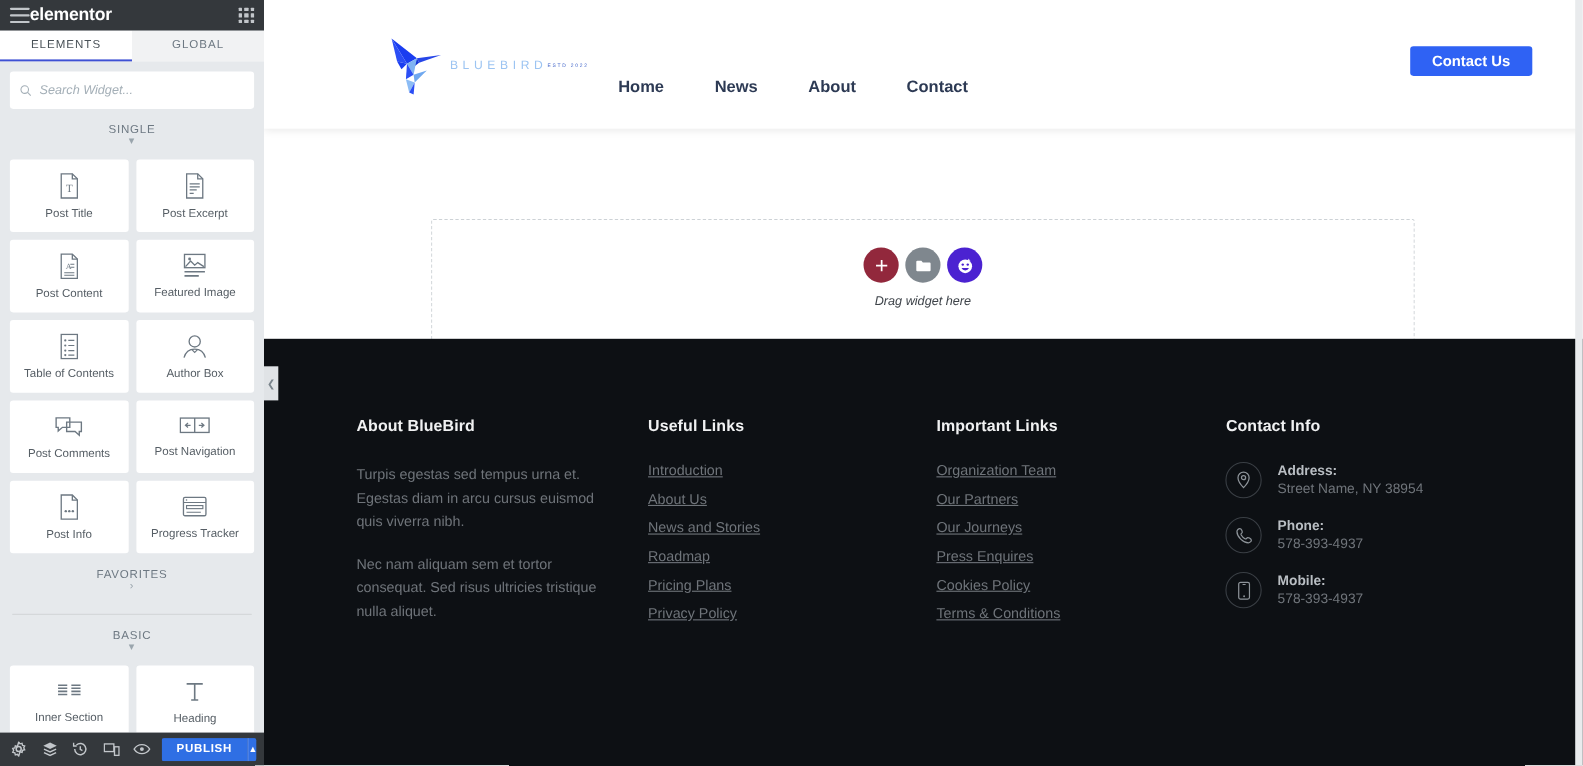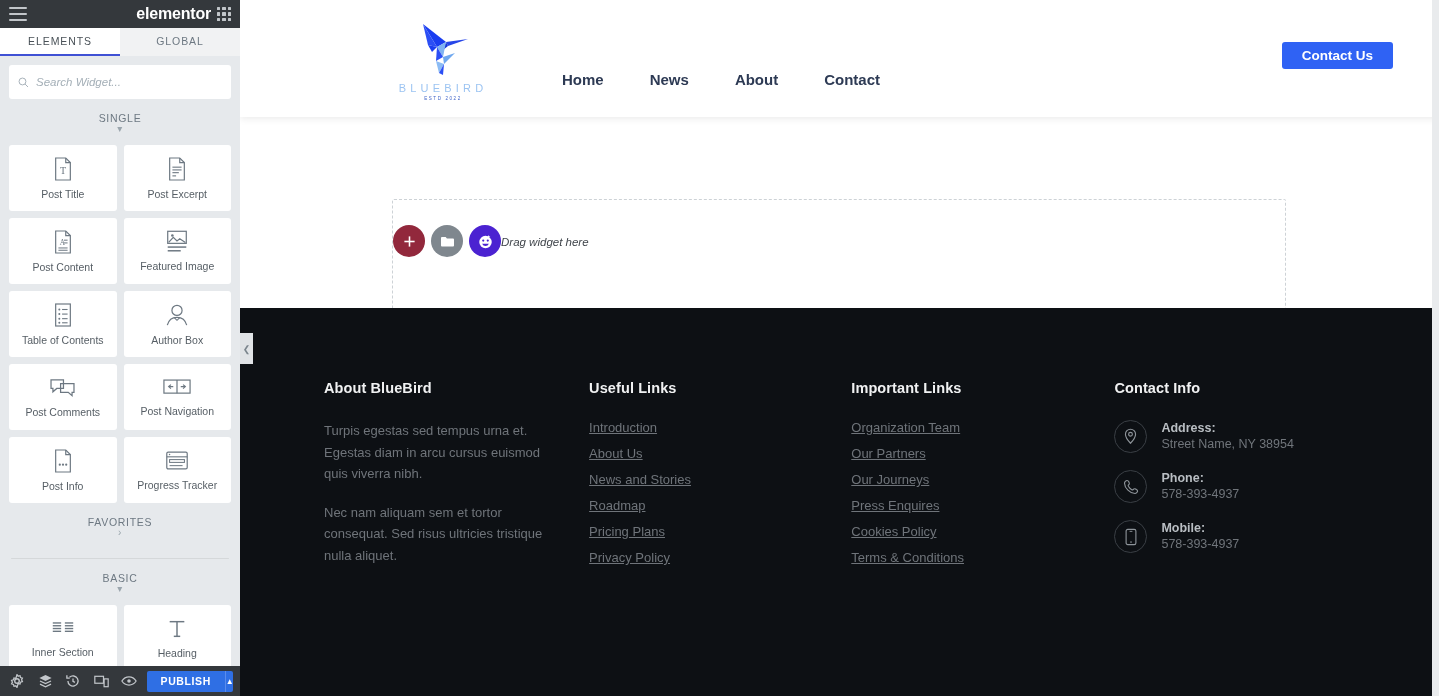--- a/index.html
+++ b/index.html
@@ -22,21 +22,21 @@
   }
   .panel-header {
     height: 28px; background: #34383c;
     display: flex; align-items: center; justify-content: space-between;
     padding: 0 9px; flex: 0 0 28px;
   }
   .panel-header .menu-ico { width: 18px; height: 14px; display: flex; flex-direction: column; justify-content: space-between; cursor: pointer; }
   .panel-header .menu-ico i { display: block; height: 2px; background: #c2c6ca; border-radius: 1px; }
   .brand {
     color: #ffffff; font-size: 16px; font-weight: bold; letter-spacing: -0.2px;
-    flex: 1; text-align: right; padding-right: 6px;
+    flex: 1; text-align: left; padding-right: 6px;
   }
   .grid-ico { width: 14px; height: 14px; display: grid; grid-template-columns: repeat(3,1fr); grid-template-rows: repeat(3,1fr); gap: 2px; cursor: pointer; }
   .grid-ico span { background: #c2c6ca; border-radius: 0.5px; }
 
   .tabs { display: flex; height: 28px; background: #fff; flex: 0 0 28px; }
   .tab {
     flex: 1; display: flex; align-items: center; justify-content: center;
     font-size: 10.5px; letter-spacing: 0.9px; color: #6d7882;
     background: #f1f2f3; cursor: pointer; border-bottom: 2px solid transparent;
   }
@@ -101,21 +101,21 @@
 
   
   .canvas { flex: 1; height: 696px; background: #ffffff; position: relative; overflow: hidden; }
 
   .site-header {
     height: 117px; background: #fff; display: flex; align-items: center;
     padding: 0 0 0 0; position: relative;
     box-shadow: 0 2px 7px rgba(0,0,0,0.08);
     z-index: 5;
   }
-  .logo-wrap { width: 200px; display: flex; flex-direction: column; align-items: center; margin-left: 103px; }
+  .logo-wrap { width: 200px; display: flex; flex-direction: row; align-items: center; margin-left: 103px; }
   .logo-mark { width: 66px; height: 62px; }
   .logo-text { font-size: 11px; letter-spacing: 4.2px; color: #9cc4f2; margin-top: 3px; font-weight: 500; }
   .logo-sub { font-size: 4.5px; letter-spacing: 1.6px; color: #3f63c8; margin-top: 2px; }
 
   .site-nav { display: flex; align-items: center; gap: 0; margin-left: 19px; margin-top: 41px; }
   .site-nav a {
     font-size: 15px; color: #2d3a54; text-decoration: none; font-weight: 600;
     padding: 0 46px 0 0; white-space: nowrap;
   }
   .site-nav a:first-child { padding-left: 0; }
@@ -123,21 +123,21 @@
     position: absolute; right: 46px; top: 42px;
     background: #2f62f4; color: #fff; font-size: 13.5px; font-weight: 600;
     padding: 6px 20px; border-radius: 3px; cursor: pointer; white-space: nowrap;
   }
 
   .content-area { height: 271px; background: #fff; position: relative; }
   .dropzone {
     position: absolute; left: 152px; top: 82px; width: 894px; height: 123px;
     border: 1px dashed #cdd2d6; border-radius: 2px;
   }
-  .dz-inner { position: absolute; left: 0; right: 0; top: 25px; display: flex; flex-direction: row; align-items: flex-start; }
+  .dz-inner { position: absolute; left: 0; right: 0; top: 25px; display: flex; flex-direction: column; align-items: center; }
   .dz-buttons { display: flex; gap: 6px; align-items: center; }
   .dz-btn { width: 32px; height: 32px; border-radius: 50%; display: flex; align-items: center; justify-content: center; cursor: pointer; }
   .dz-add { background: #92283c; color: #fff; font-size: 17px; line-height: 1; font-weight: 300; }
   .dz-folder { background: #7f878e; }
   .dz-ai { background: #4b22d1; }
   .dz-caption { font-size: 11.5px; font-style: italic; color: #3f444a; margin-top: 11px; }
 
   .arrow { position: absolute; left: 666px; top: 248px; width: 220px; height: 14px; }
 
   

